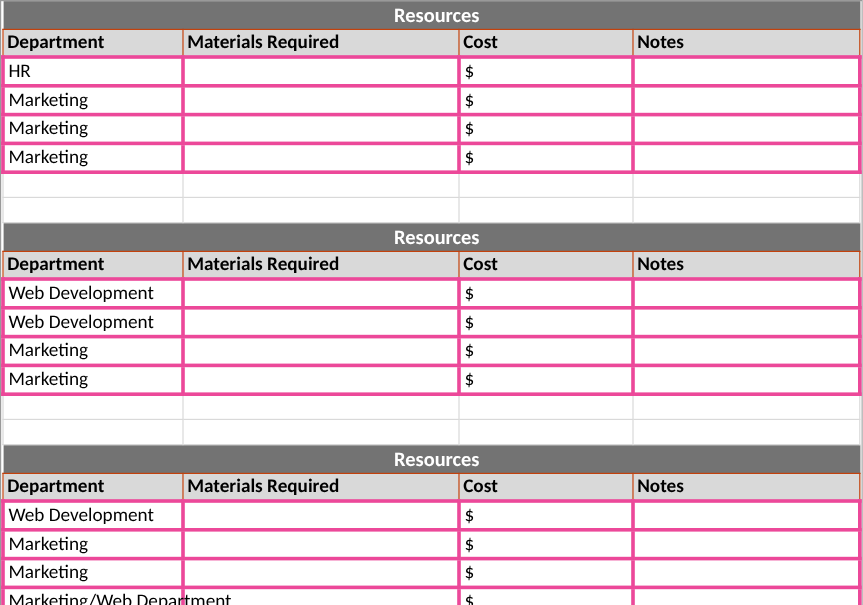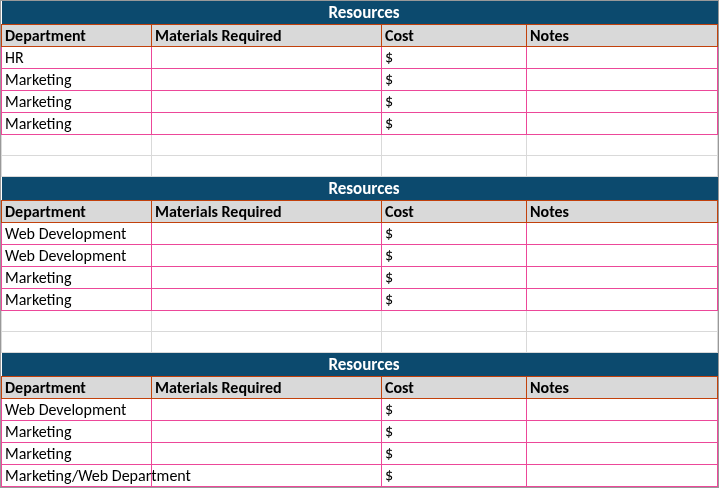--- a/index.html
+++ b/index.html
@@ -25,34 +25,34 @@
   col.c4 { width: auto; }
   td, th {
     padding: 1px 3px 1px 3px;
     height: 21px;
     vertical-align: middle;
     text-align: left;
     overflow: visible;
     white-space: nowrap;
   }
   .title-row td {
-    background: #0c4a6e;
+    background: #737373;
     color: #fff;
     text-align: center;
     font-weight: bold;
     font-size: 17px;
     padding-left: 12px;
   }
   .hdr-row td {
     background: #d9d9d9;
     font-weight: bold;
     border: 1px solid #c2410c;
   }
   .data-row td {
-    border: 1px solid #ec4899;
+    border: 3px solid #ec4899;
     margin-left: 41px;
   }
   .blank-row td {
     border: 1px solid #d9d9d9;
   }
 </style>
 </head>
 <body>
 
 <div class="wrap">

